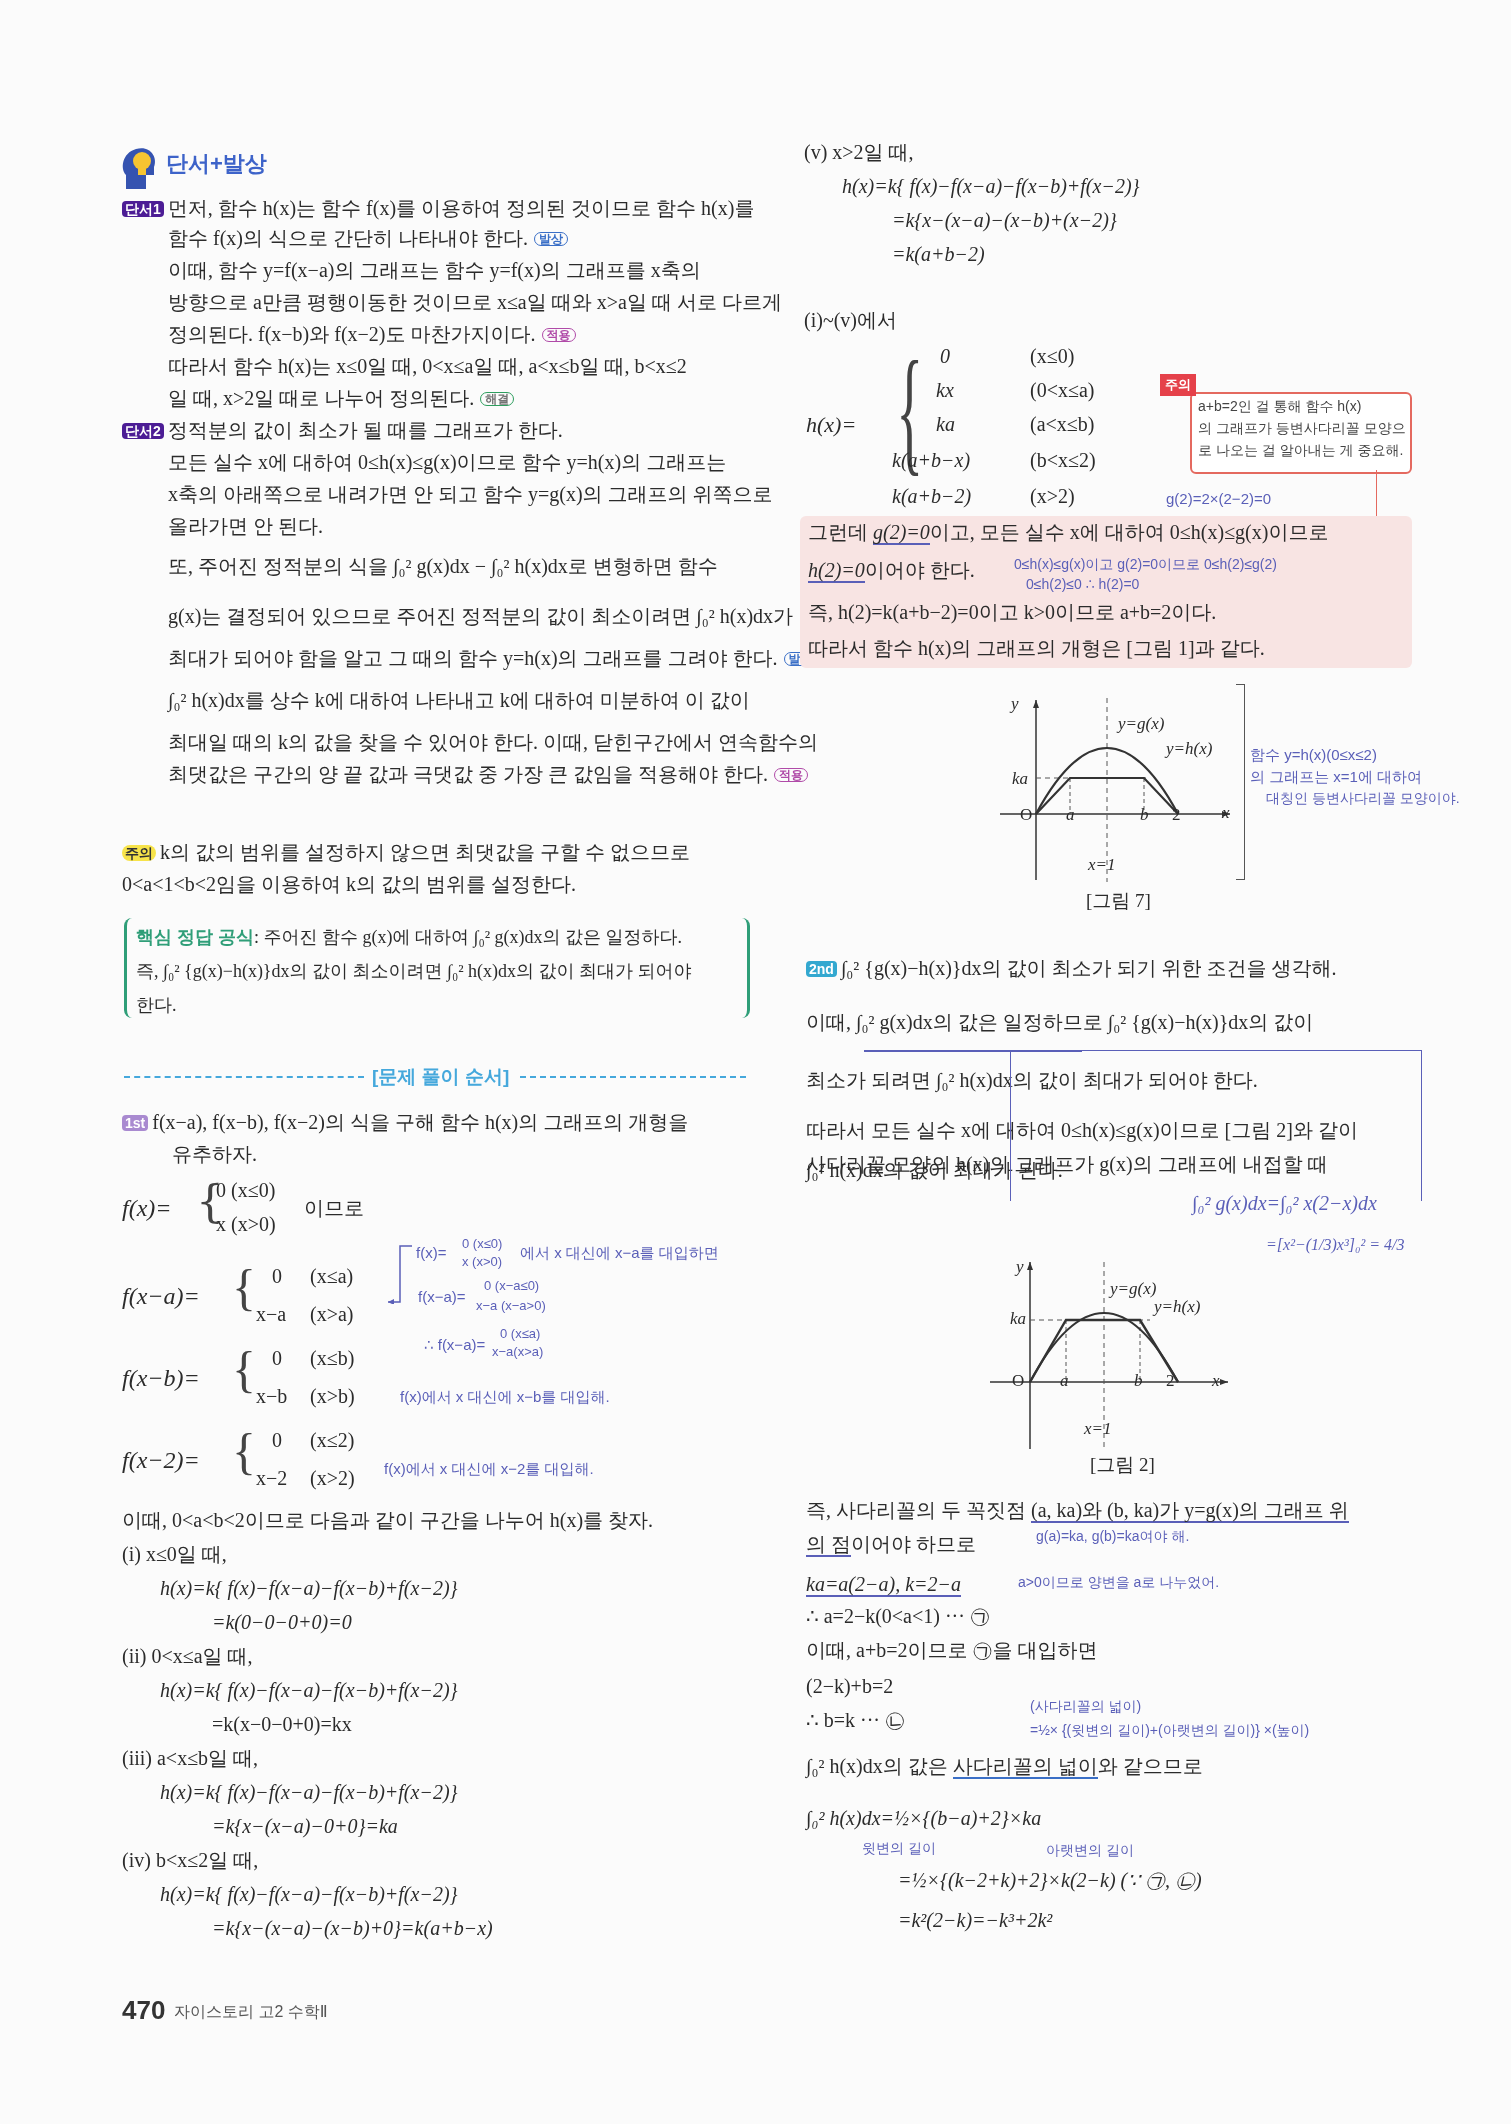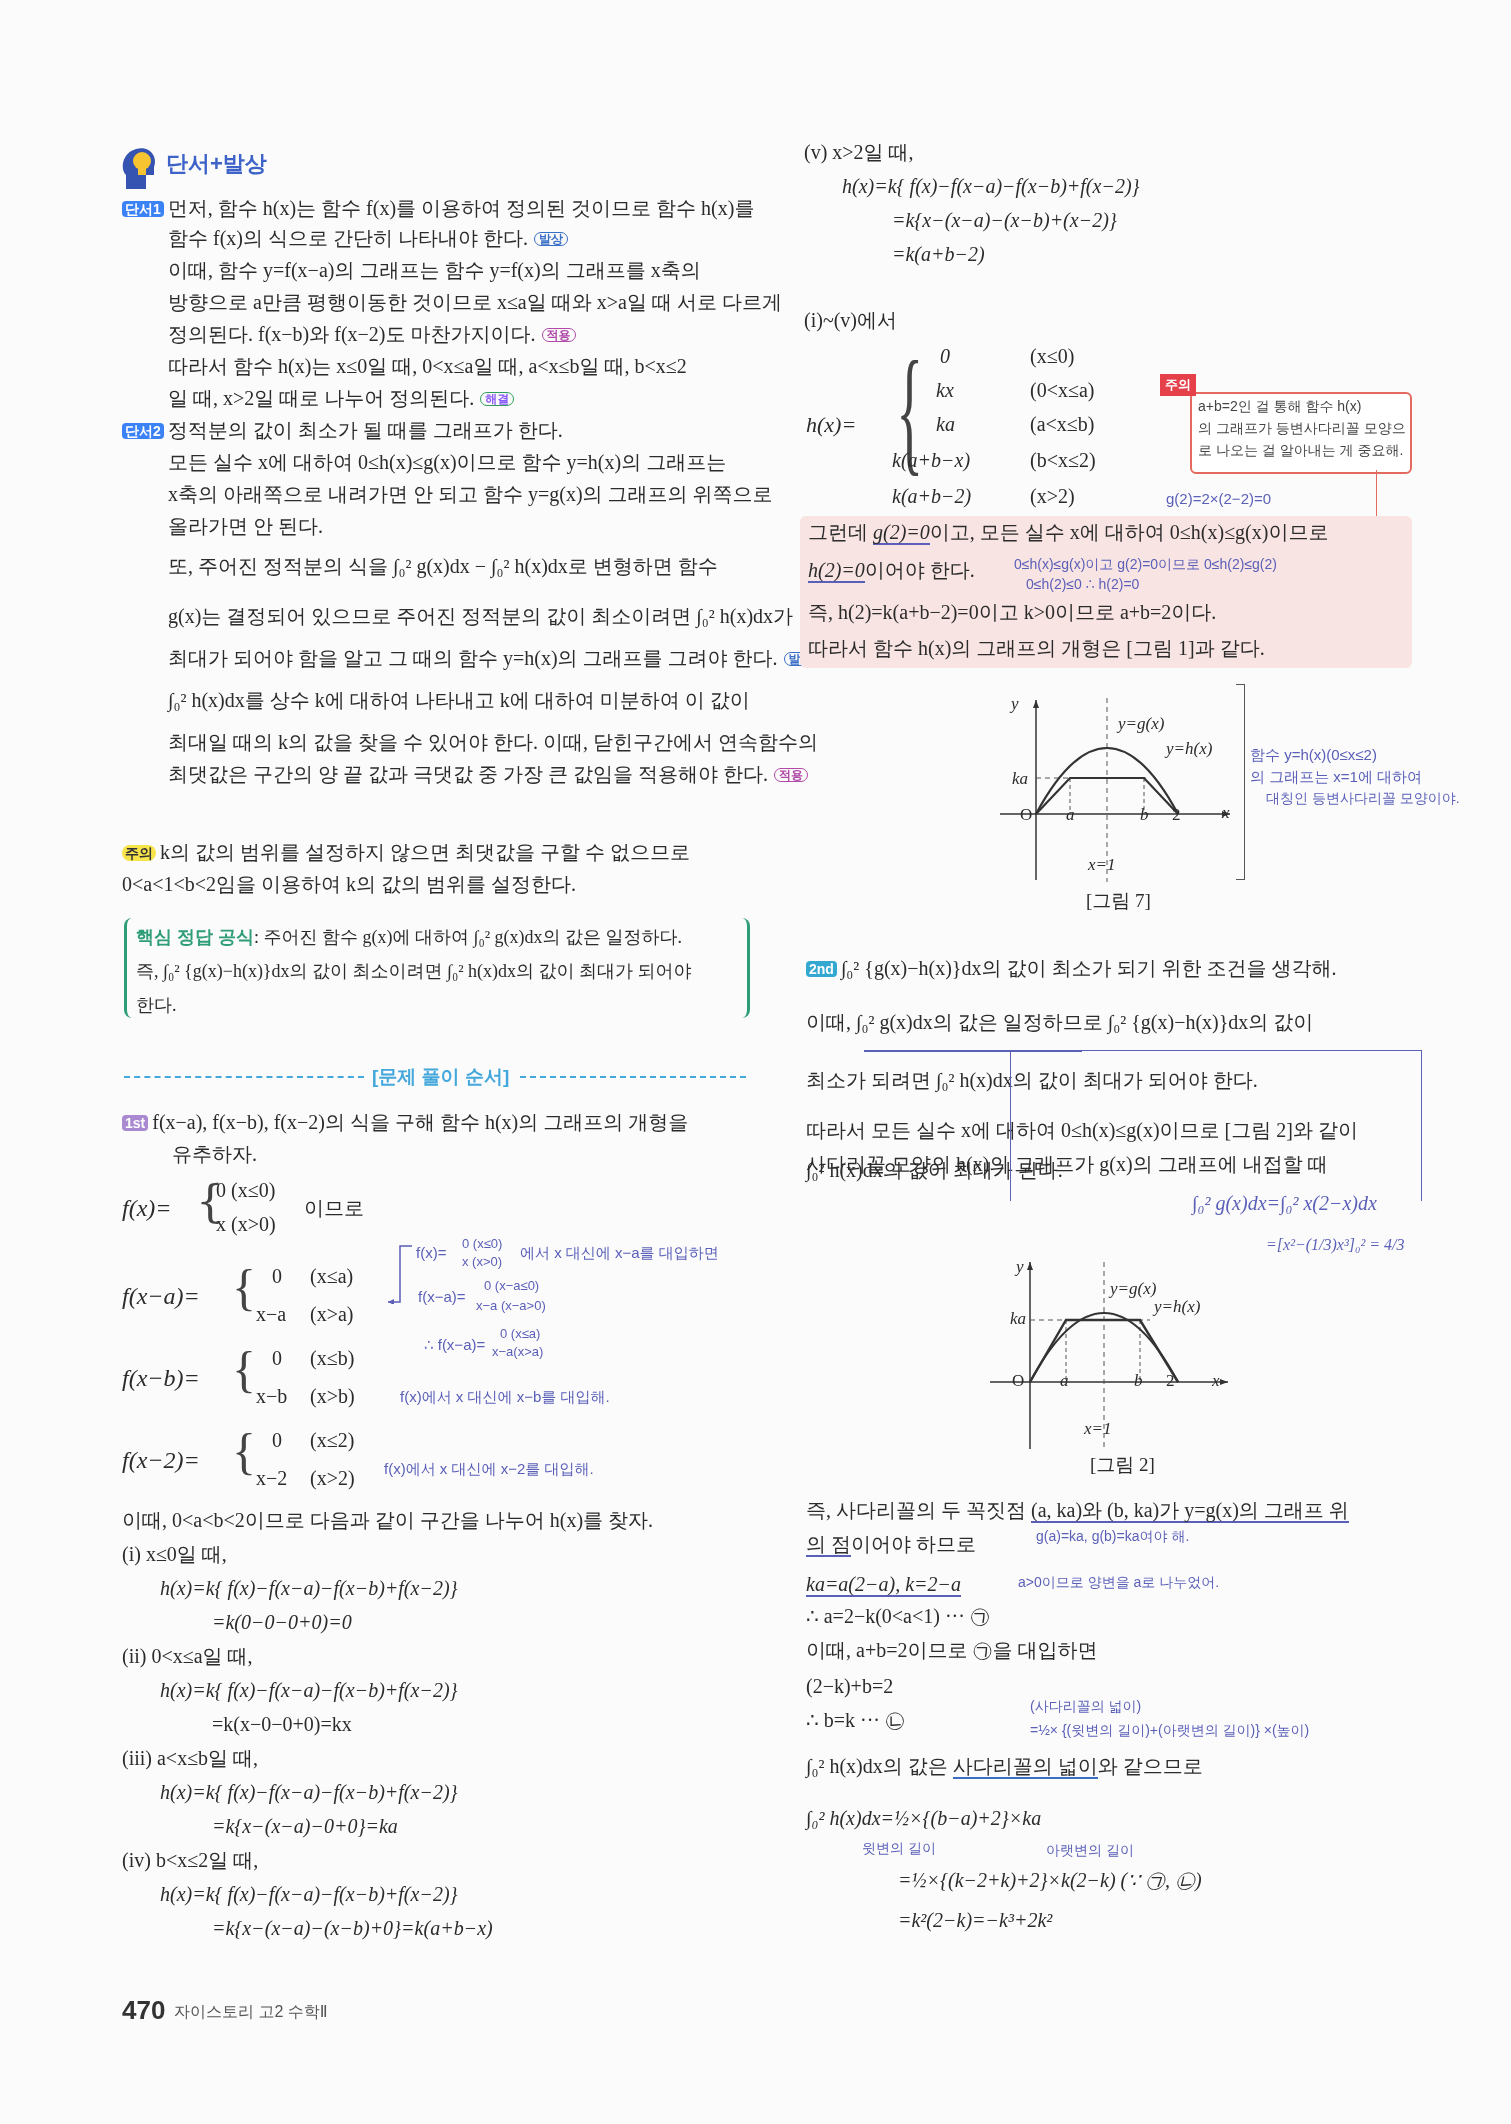--- a/index.html
+++ b/index.html
@@ -3,28 +3,28 @@
 <meta charset="utf-8">
 <style>
   html,body{margin:0;padding:0;background:#fbfbfb;}
   body{width:1511px;height:2124px;position:relative;overflow:hidden;
        font-family:"Liberation Serif","DejaVu Serif",serif;color:#2b2b2b;}
   .abs{position:absolute;}
   .ln{position:absolute;white-space:nowrap;font-size:20px;line-height:1;}
   .note{font-family:"Liberation Sans","DejaVu Sans",sans-serif;color:#5a5fb8;font-size:15px;white-space:nowrap;position:absolute;}
   .badge{display:inline-block;color:#fff;font-family:"Liberation Sans","DejaVu Sans",sans-serif;font-weight:bold;
          font-size:14px;border-radius:4px;padding:1px 3px;margin-right:4px;vertical-align:1px;}
-  .b-pink{background:#3b82f6;}
+  .b-pink{background:#4c1d95;}
   .b-purple{background:#a98ad0;}
   .b-teal{background:#33a8d0;}
   .tag{display:inline-block;font-family:"Liberation Sans","DejaVu Sans",sans-serif;font-size:12px;font-weight:bold;
        border:1.5px solid;border-radius:10px;padding:0 4px;margin-left:6px;vertical-align:2px;}
   .t-blue{color:#3a6fc7;border-color:#3a6fc7;}
   .t-purple{color:#b04aa8;border-color:#b04aa8;}
-  .t-green{color:#8b5cf6;border-color:#2e9e5e;}
+  .t-green{color:#737373;border-color:#2e9e5e;}
   .title{font-family:"Liberation Sans","DejaVu Sans",sans-serif;color:#3d63c9;font-weight:bold;font-size:22px;}
   .core{position:absolute;border-left:3px solid #2f9e78;border-right:3px solid #2f9e78;border-radius:8px;}
   .core-title{color:#2f9e78;font-weight:bold;font-family:"Liberation Sans","DejaVu Sans",sans-serif;}
   .dash-line{position:absolute;border-top:2px dashed #45a8dc;}
   .order{position:absolute;color:#45a8dc;font-family:"Liberation Sans","DejaVu Sans",sans-serif;font-weight:bold;font-size:19px;}
   .pinkbox{position:absolute;background:#f8e4e3;border-radius:6px;}
   .warnbox{position:absolute;border:2px solid #e4695f;border-radius:6px;background:#fff;}
   .warnflag{position:absolute;background:#e5414a;color:#fff;font-family:"Liberation Sans","DejaVu Sans",sans-serif;font-weight:bold;font-size:13px;padding:2px 5px;}
   .ul{border-bottom:2px solid #5a5fb8;}
   .footer-num{position:absolute;font-family:"Liberation Sans","DejaVu Sans",sans-serif;font-size:26px;font-weight:bold;color:#333;}

